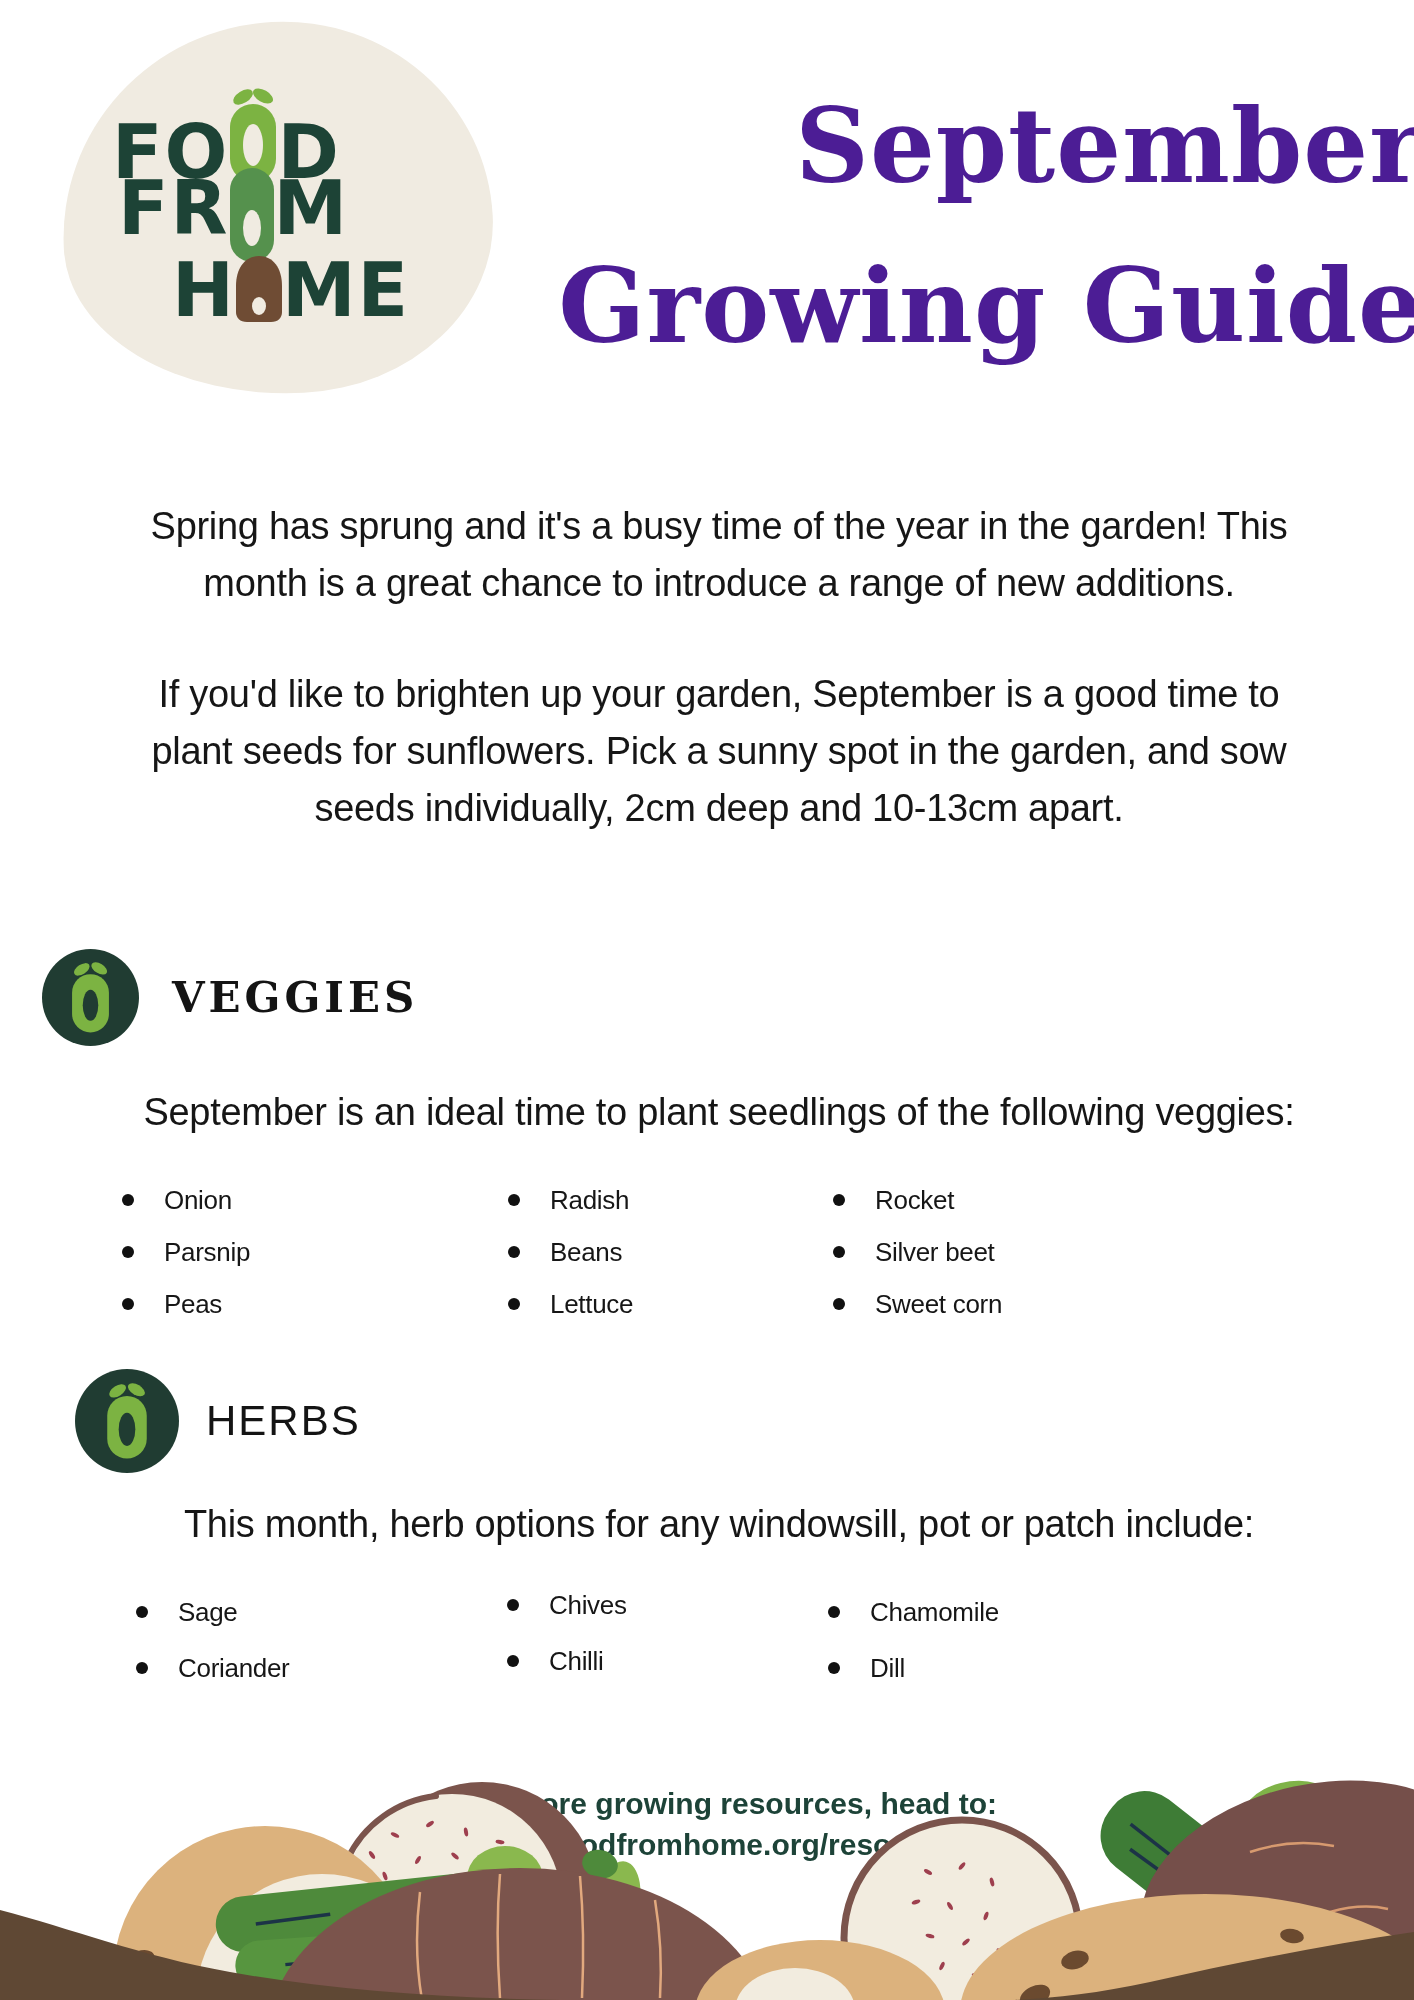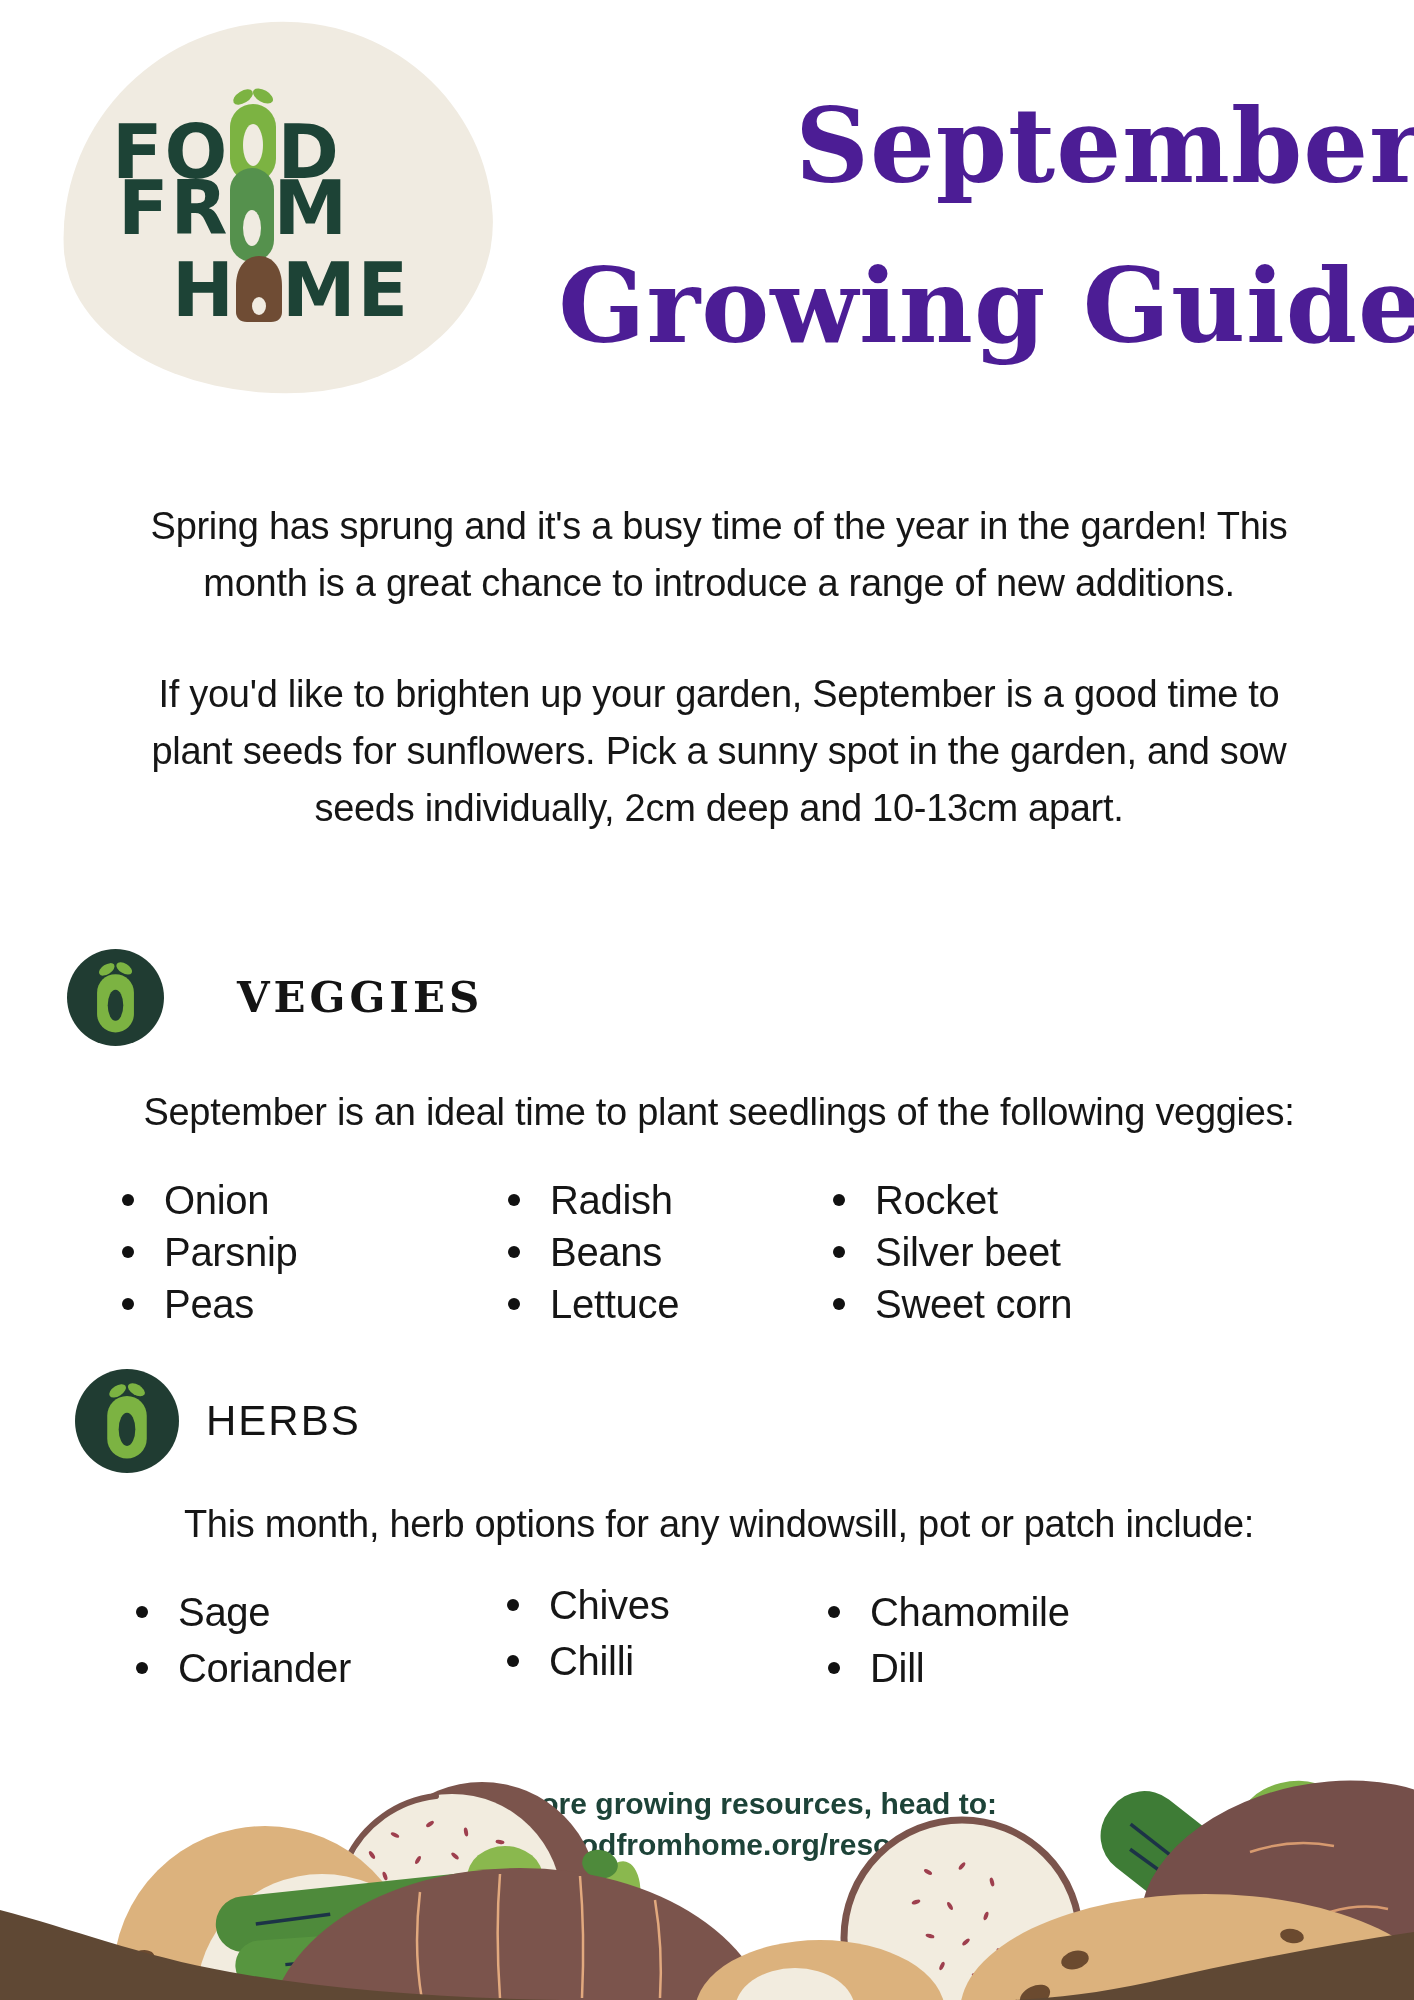--- a/index.html
+++ b/index.html
@@ -40,34 +40,34 @@
     font-size:38px; line-height:57px; letter-spacing:-0.3px;
     text-align:center; white-space:pre-line; color:#161616;
   }
   .para-1 { top:498px; }
   .para-2 { top:666px; }
   .veg-intro { top:1084px; }
   .herb-intro { top:1496px; }
 
   
   .section-header { position:absolute; display:flex; align-items:center; }
-  .veggies-header { left:67px;  top:949px;gap:40px;  }
+  .veggies-header { left:42px;  top:949px;  }
   .herbs-header   { left:75px;  top:1369px; }
   .veggies-header .section-label {
     margin-left:33px; font-family:"DejaVu Serif", serif; font-weight:bold;
     font-size:42px; letter-spacing:4px; color:#141414;
   }
   .herbs-header .section-label {
     margin-left:27px; font-family:"Liberation Sans", sans-serif; font-weight:normal;
     font-size:42px; letter-spacing:2px; color:#141414;
   }
 
   
   ul.col { position:absolute; margin:0; padding:0; list-style:none; }
-  ul.col li { font-size:40px; letter-spacing:-0.3px; white-space:nowrap; display:flex; align-items:center; }
+  ul.col li { font-size:26px; letter-spacing:-0.3px; white-space:nowrap; display:flex; align-items:center; }
   ul.v-col li { line-height:52px; height:52px; }
   ul.h-col li { line-height:56px; height:56px; }
   ul.col li::before {
     content:""; width:12px; height:12px; border-radius:50%; background:#111;
     margin-right:30px; flex:0 0 auto;
   }
   .v-col1 { left:122px; top:1174px; }
   .v-col2 { left:508px; top:1174px; }
   .v-col3 { left:833px; top:1174px; }
   .h-col1 { left:136px; top:1584px; }

